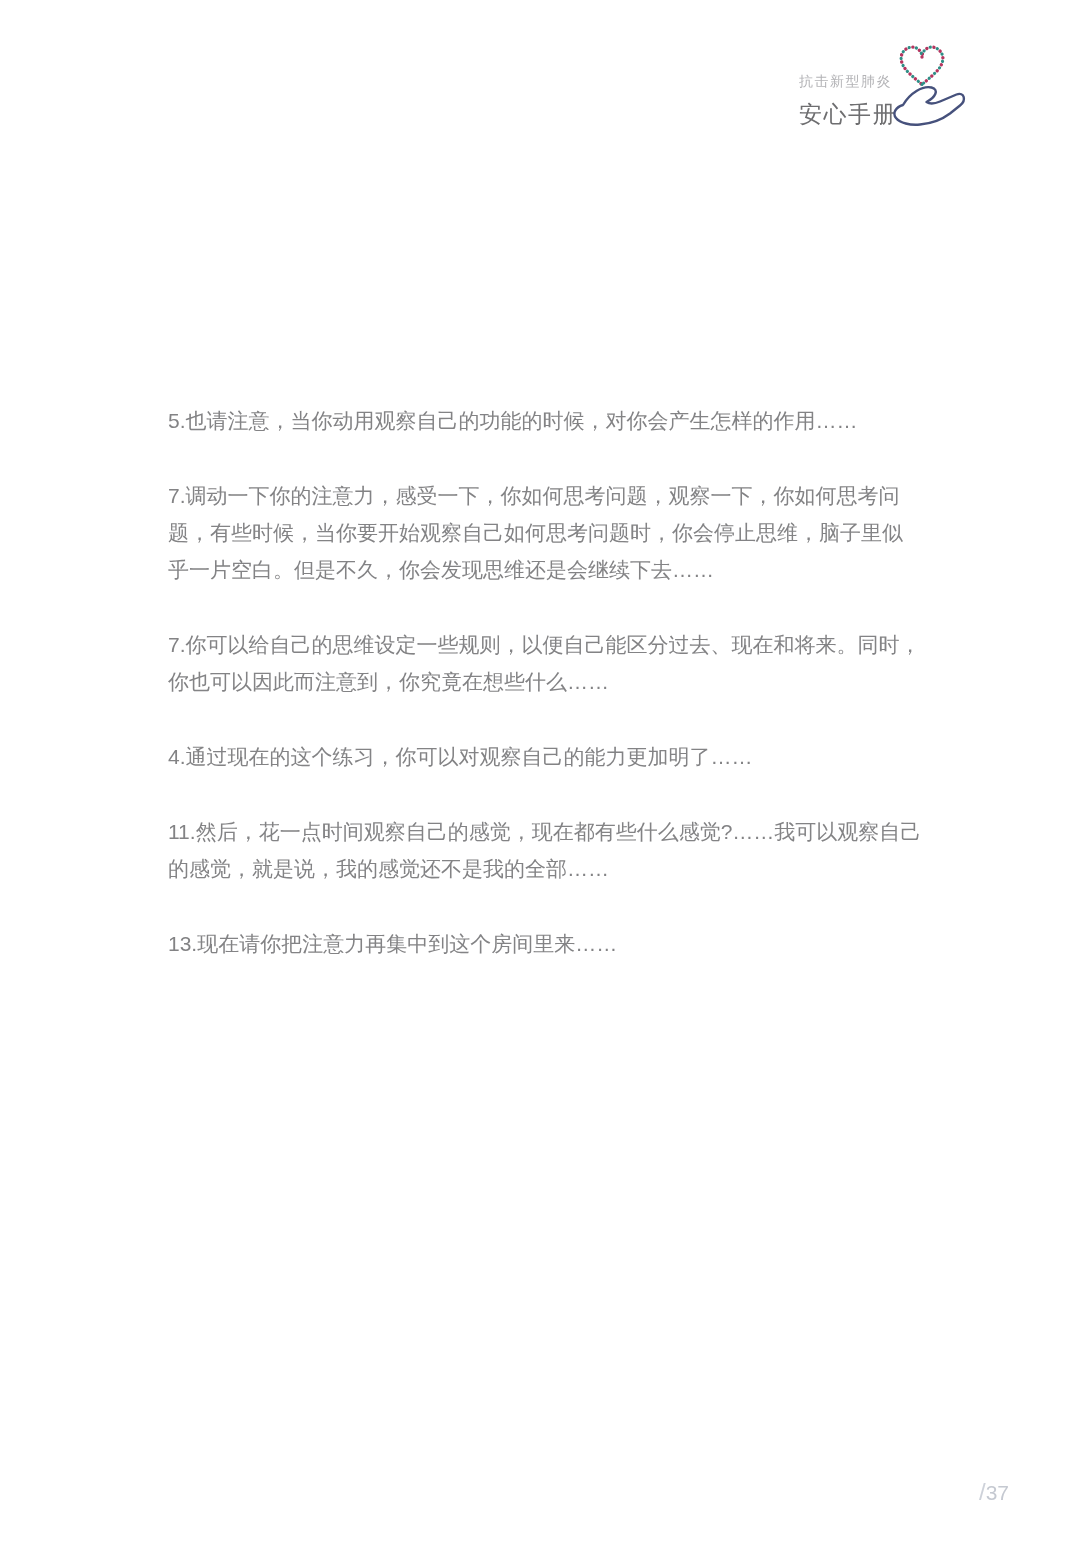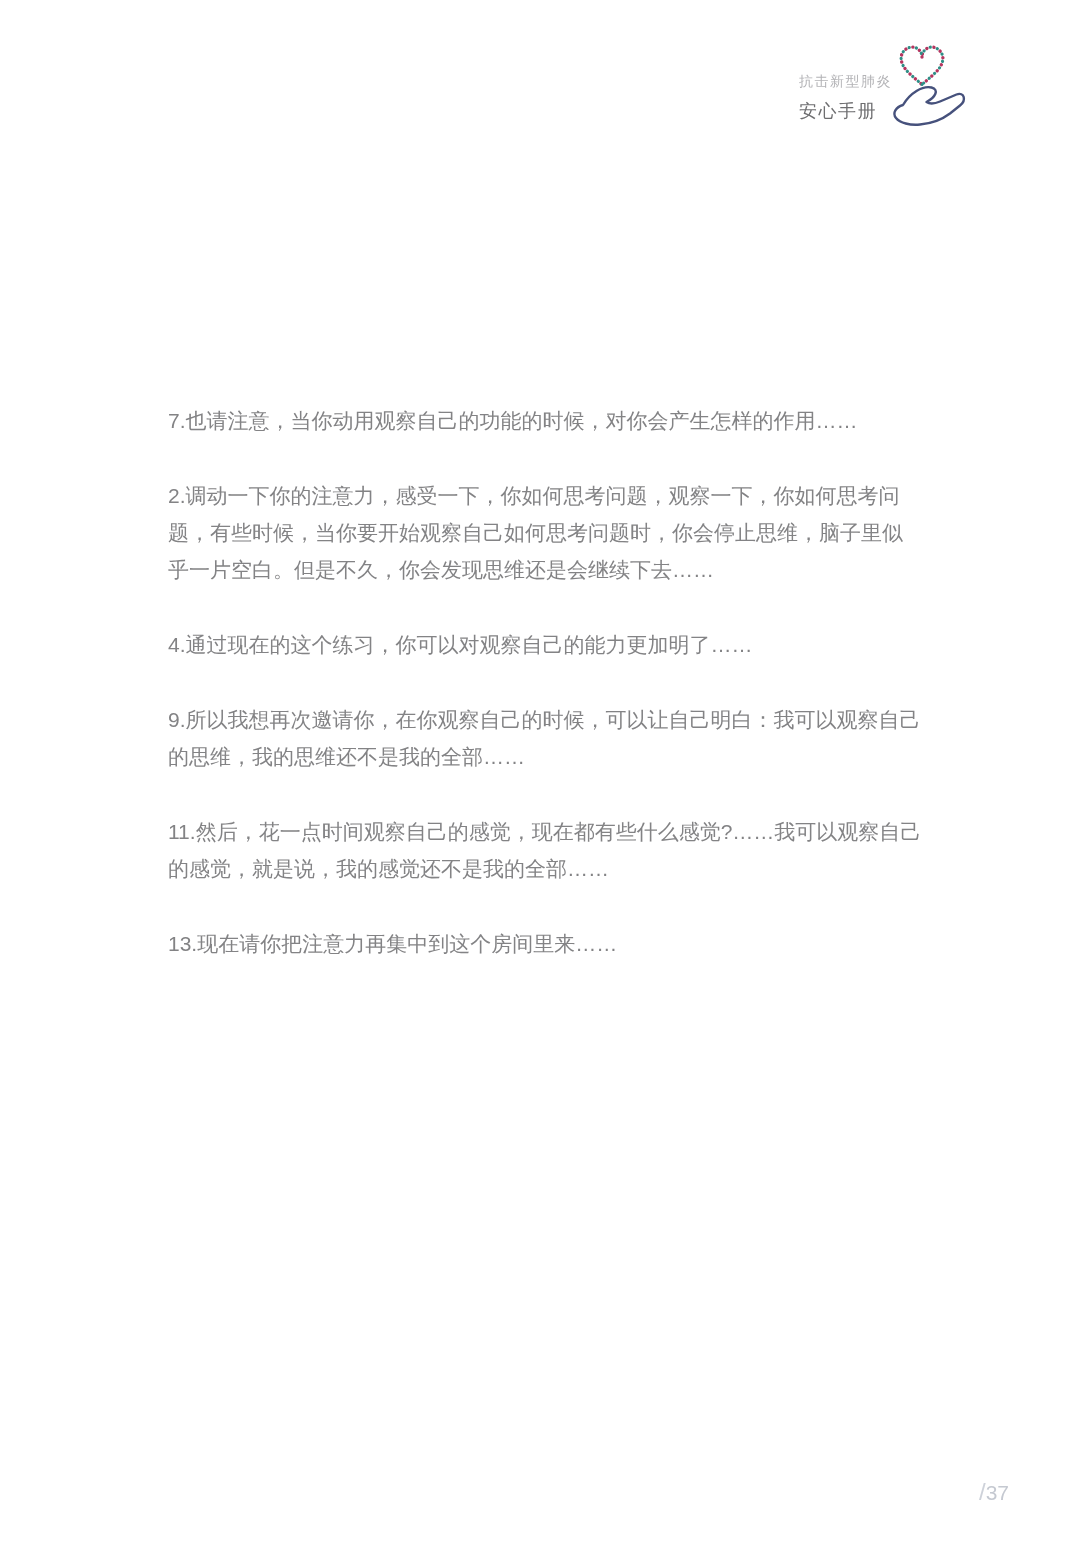--- a/index.html
+++ b/index.html
@@ -19,21 +19,21 @@
     font-size: 14px;
     letter-spacing: 1.5px;
     color: #b3b3b6;
     font-weight: 400;
     white-space: nowrap;
   }
   .brand-title {
     position: absolute;
     left: 799px;
     top: 99px;
-    font-size: 18px;
+    font-size: 23px;
     letter-spacing: 1.5px;
     color: #6e6e70;
     font-weight: 400;
     white-space: nowrap;
   }
   .brand-logo {
     position: absolute;
     left: 888px;
     top: 42px;
     width: 86px;
@@ -90,24 +90,24 @@
                  C 78.5 58.5, 76.5 49.5, 68.5 52.5
                  L 52 59.5
                  C 46 62, 41.5 62, 38.5 60
                  C 47.5 55.5, 51.5 47.5, 43.5 45.5
                  C 34.5 43.5, 22 51, 15 63 Z" fill="#ffffff" stroke="#46517c" stroke-width="2.4" stroke-linejoin="round" stroke-linecap="round"></path>
       </g>
     </svg>
   </div>
 
   <div class="content">
-    <p>7.也请注意，当你动用观察自己的功能的时候，对你会产生怎样的作用……</p>
-    <p>2.调动一下你的注意力，感受一下，你如何思考问题，观察一下，你如何思考问题，有些时候，当你要开始观察自己如何思考问题时，你会停止思维，脑子里似乎一片空白。但是不久，你会发现思维还是会继续下去……</p>
+    <p>5.也请注意，当你动用观察自己的功能的时候，对你会产生怎样的作用……</p>
+    <p>7.调动一下你的注意力，感受一下，你如何思考问题，观察一下，你如何思考问题，有些时候，当你要开始观察自己如何思考问题时，你会停止思维，脑子里似乎一片空白。但是不久，你会发现思维还是会继续下去……</p>
+    <p>7.你可以给自己的思维设定一些规则，以便自己能区分过去、现在和将来。同时，你也可以因此而注意到，你究竟在想些什么……</p>
     <p>4.通过现在的这个练习，你可以对观察自己的能力更加明了……</p>
-    <p>9.所以我想再次邀请你，在你观察自己的时候，可以让自己明白：我可以观察自己的思维，我的思维还不是我的全部……</p>
     <p>11.然后，花一点时间观察自己的感觉，现在都有些什么感觉?……我可以观察自己的感觉，就是说，我的感觉还不是我的全部……</p>
     <p>13.现在请你把注意力再集中到这个房间里来……</p>
   </div>
 
   <div class="page-num">
     <span class="slash">/</span><span>37</span>
   </div>
 
 </div>
 

